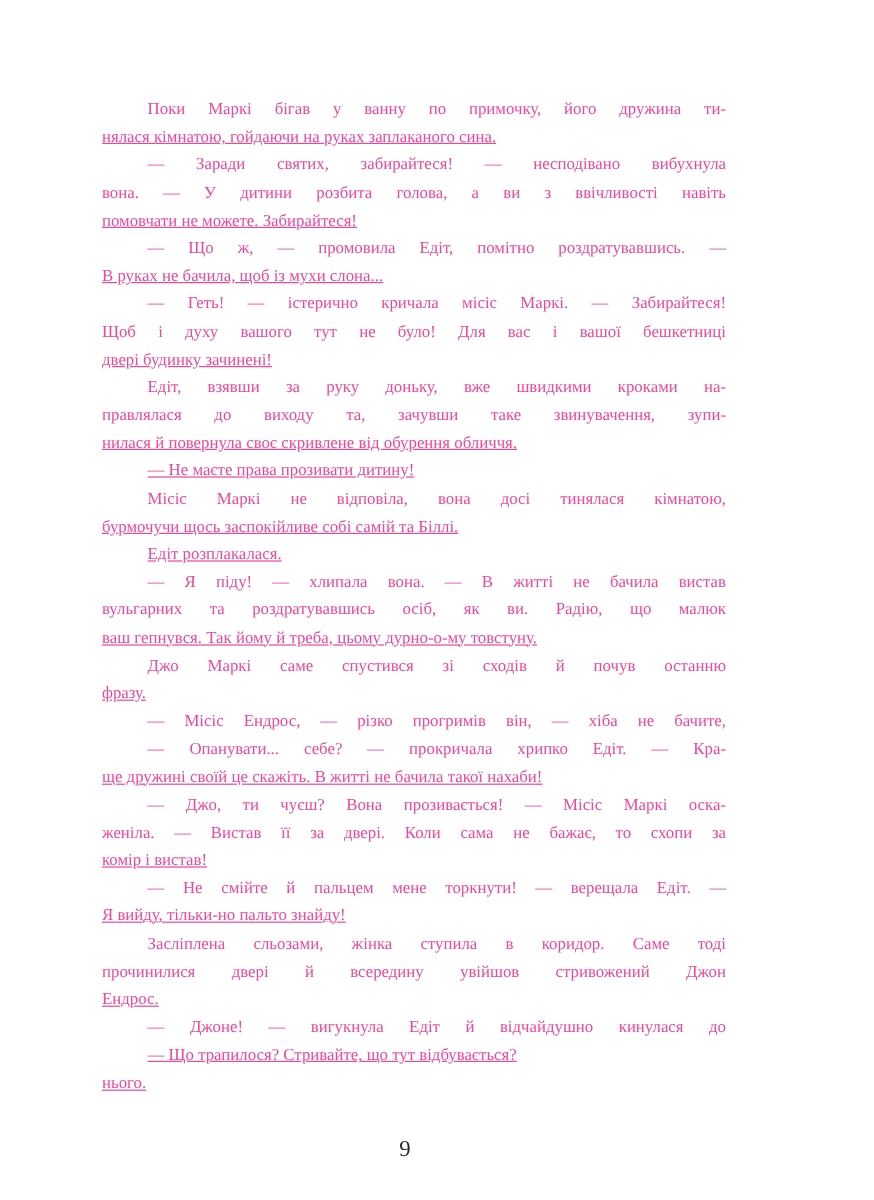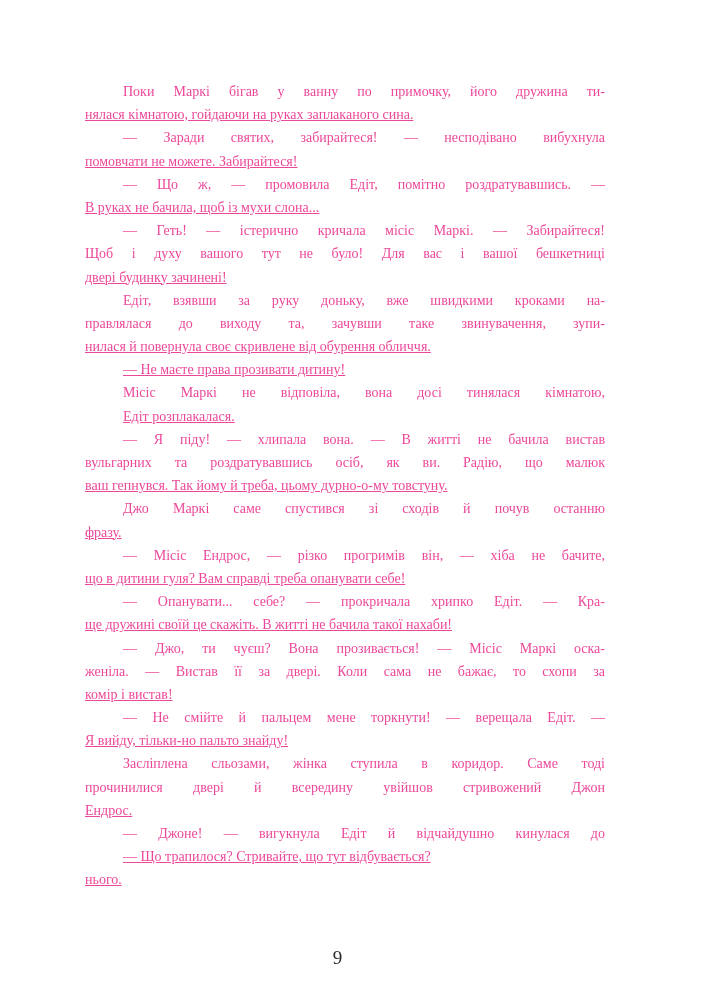--- a/index.html
+++ b/index.html
@@ -50,48 +50,49 @@
 </style>
 </head>
 <body>
 
 <div class="page">
   <div class="text-block">
     <div class="line first">Поки Маркі бігав у ванну по примочку, його дружина ти-</div>
     <div class="line end">нялася кімнатою, гойдаючи на руках заплаканого сина.</div>
 
     <div class="line first">— Заради святих, забирайтеся! — несподівано вибухнула</div>
+    <div class="line">вона. — У дитини розбита голова, а ви з ввічливості навіть</div>
     <div class="line end">помовчати не можете. Забирайтеся!</div>
 
     <div class="line first">— Що ж, — промовила Едіт, помітно роздратувавшись. —</div>
     <div class="line end">В руках не бачила, щоб із мухи слона...</div>
 
     <div class="line first">— Геть! — істерично кричала місіс Маркі. — Забирайтеся!</div>
     <div class="line">Щоб і духу вашого тут не було! Для вас і вашої бешкетниці</div>
     <div class="line end">двері будинку зачинені!</div>
 
     <div class="line first">Едіт, взявши за руку доньку, вже швидкими кроками на-</div>
     <div class="line">правлялася до виходу та, зачувши таке звинувачення, зупи-</div>
     <div class="line end">нилася й повернула своє скривлене від обурення обличчя.</div>
 
     <div class="line first end">— Не маєте права прозивати дитину!</div>
 
     <div class="line first">Місіс Маркі не відповіла, вона досі тинялася кімнатою,</div>
+    <div class="line end">бурмочучи щось заспокійливе собі самій та Біллі.</div>
 
     <div class="line first end">Едіт розплакалася.</div>
 
     <div class="line first">— Я піду! — хлипала вона. — В житті не бачила вистав</div>
     <div class="line">вульгарних та роздратувавшись осіб, як ви. Радію, що малюк</div>
     <div class="line end">ваш гепнувся. Так йому й треба, цьому дурно-о-му товстуну.</div>
 
     <div class="line first">Джо Маркі саме спустився зі сходів й почув останню</div>
     <div class="line end">фразу.</div>
 
     <div class="line first">— Місіс Ендрос, — різко прогримів він, — хіба не бачите,</div>
-    <div class="line end">що в дитини гуля? Вам справді треба опанувати себе!</div>
 
     <div class="line first">— Опанувати... себе? — прокричала хрипко Едіт. — Кра-</div>
     <div class="line end">ще дружині своїй це скажіть. В житті не бачила такої нахаби!</div>
 
     <div class="line first">— Джо, ти чуєш? Вона прозивається! — Місіс Маркі оска-</div>
     <div class="line">женіла. — Вистав її за двері. Коли сама не бажає, то схопи за</div>
     <div class="line end">комір і вистав!</div>
 
     <div class="line first">— Не смійте й пальцем мене торкнути! — верещала Едіт. —</div>
     <div class="line end">Я вийду, тільки-но пальто знайду!</div>

